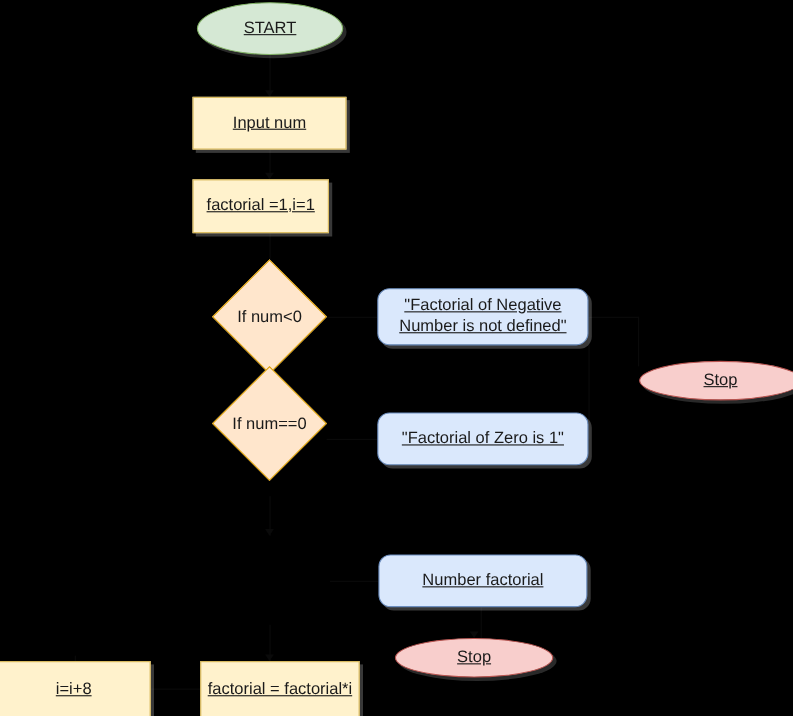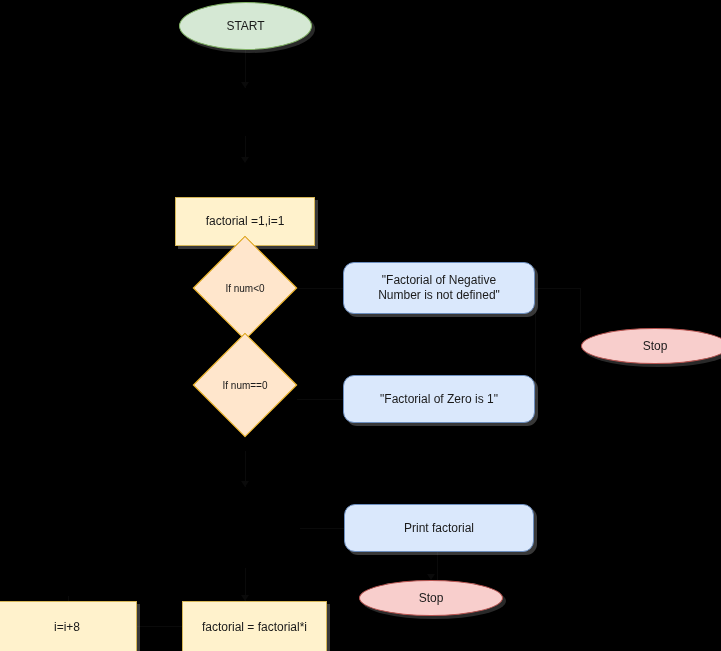--- a/index.html
+++ b/index.html
@@ -18,23 +18,24 @@
     overflow: hidden;
   }
   .node {
     position: absolute;
     box-sizing: border-box;
     display: flex;
     align-items: center;
     justify-content: center;
     text-align: center;
     color: #1a1a1a;
-    font-size: 12px;
+    font-size: 15px;
     line-height: 1.25;
     white-space: pre-line;
+    text-decoration: underline;
   }
   
   .ellipse {
     border-radius: 50%;
     border-width: 1px;
     border-style: solid;
   }
   .ellipse.start {
     background: #d5e8d4;
     border-color: #82b366;
@@ -71,21 +72,21 @@
     box-sizing: border-box;
   }
   .diamond-label {
     position: absolute;
     inset: 0;
     display: flex;
     align-items: center;
     justify-content: center;
     text-align: center;
     color: #1a1a1a;
-    font-size: 10px;
+    font-size: 15px;
     white-space: nowrap;
   }
   
   .conn {
     position: absolute;
     background: #0a0a0a;
   }
   .conn.h { height: 1px; }
   .conn.v { width: 1px; }
   .arrowhead {
@@ -131,22 +132,25 @@
   <div class="conn v" style="left:245px; top:568px; height:33px;"></div>
   <div class="arrowhead" style="left:241px; top:595px;"></div>
 
   <div class="conn h" style="left:137px; top:626px; width:45px;"></div>
   <div class="conn v" style="left:68px; top:596px; height:30px;"></div>
 
   <div class="node ellipse start" style="left:179px; top:2px; width:133px; height:48px;">
     <span>START</span>
   </div>
 
+  <div class="node rect" style="left:175px; top:88px; width:140px; height:48px;">
+    <span>Input num</span>
+  </div>
 
-  <div class="node rect" style="left:175px; top:163px; width:140px; height:49px;margin-top:34px;">
+  <div class="node rect" style="left:175px; top:163px; width:124px; height:49px;">
     <span>factorial =1,i=1</span>
   </div>
 
   <div class="diamond-wrap" style="left:208px; top:251px; width:74px; height:74px;">
     <div class="diamond-shape"></div>
     <div class="diamond-label">If num&lt;0</div>
   </div>
 
   <div class="node rounded" style="left:343px; top:262px; width:192px; height:52px;">
     <span>"Factorial of Negative
@@ -161,21 +165,21 @@
     <div class="diamond-shape"></div>
     <div class="diamond-label">If num==0</div>
   </div>
 
   <div class="node rounded" style="left:343px; top:375px; width:192px; height:48px;">
     <span>"Factorial of Zero is 1"</span>
   </div>
 
 
   <div class="node rounded" style="left:344px; top:504px; width:190px; height:48px;">
-    <span>Print factorial</span>
+    <span>Number factorial</span>
   </div>
 
   <div class="node ellipse stop" style="left:359px; top:580px; width:144px; height:36px;">
     <span>Stop</span>
   </div>
 
   <div class="node rect" style="left:-3px; top:601px; width:140px; height:52px;">
     <span>i=i+8</span>
   </div>
 

